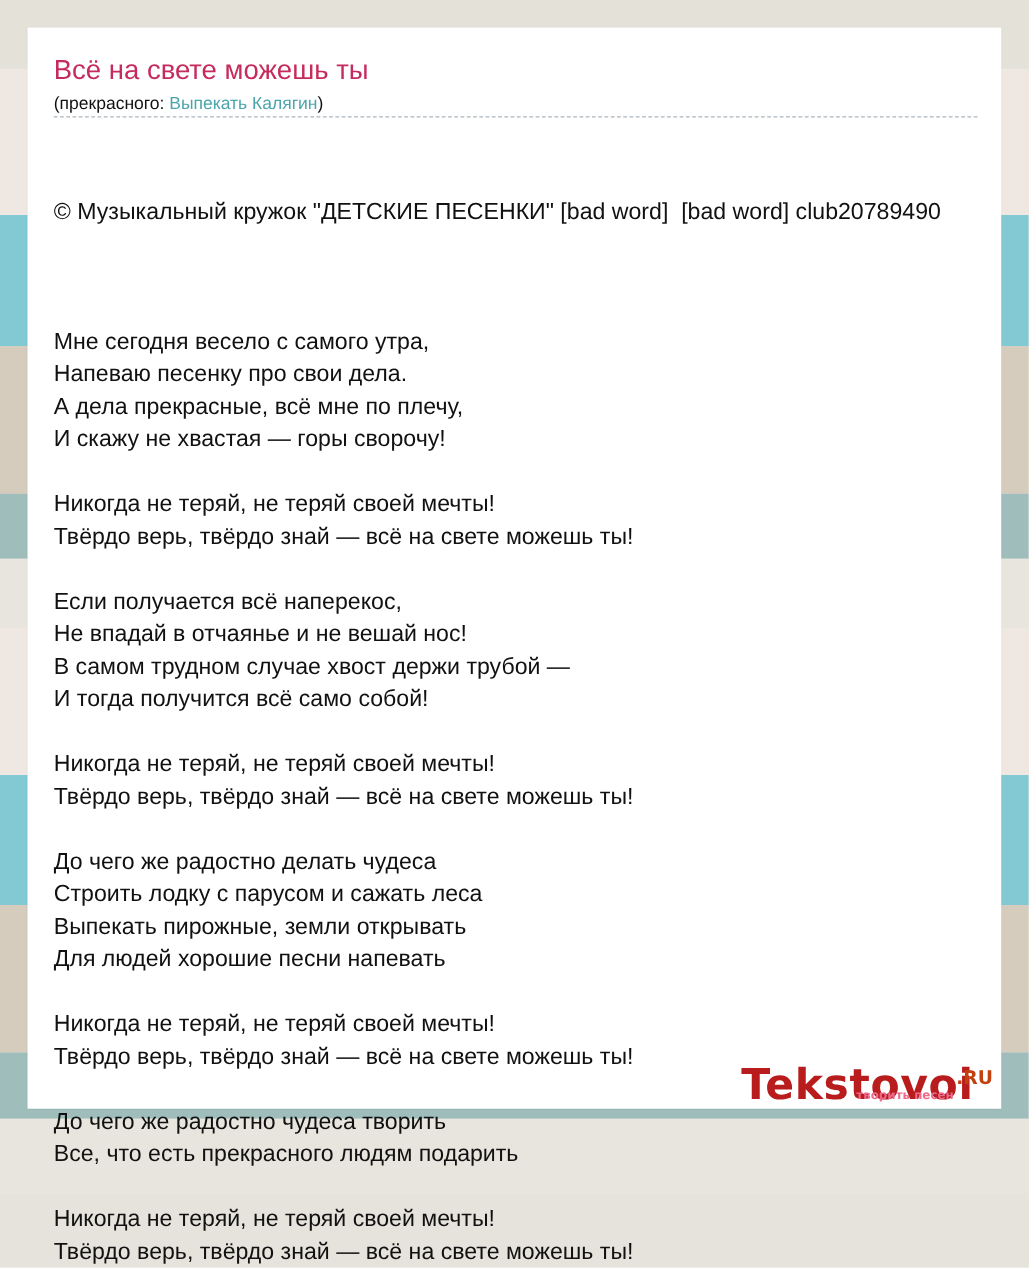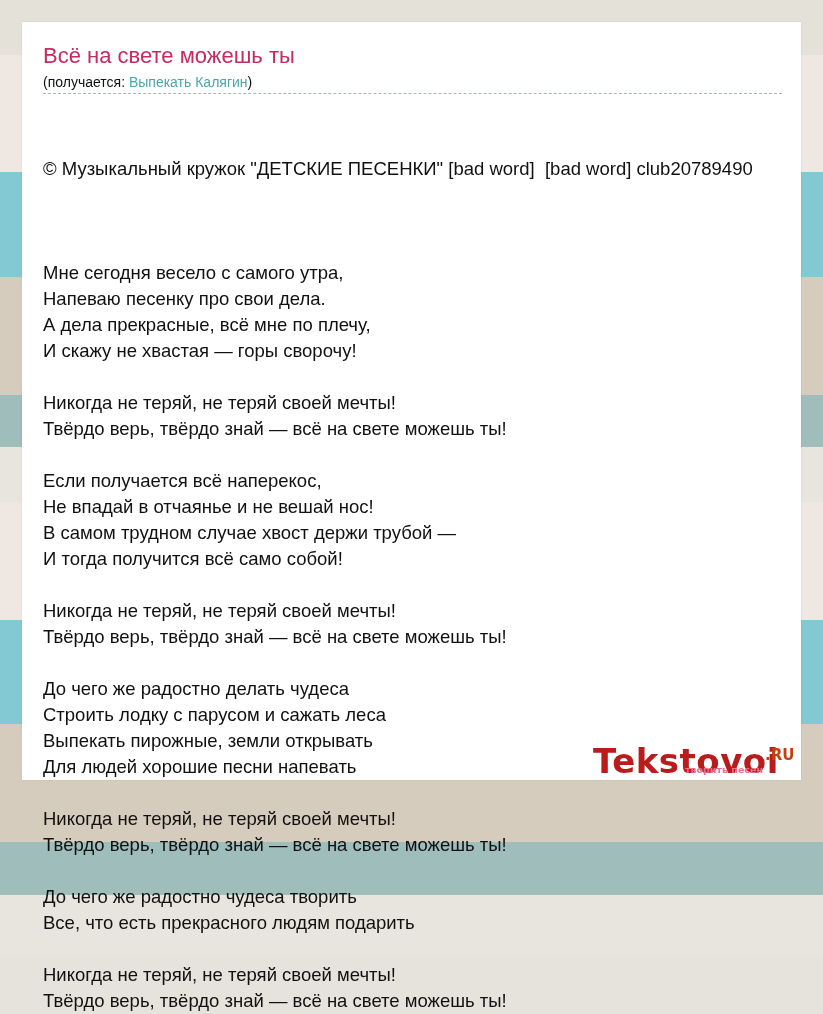--- a/index.html
+++ b/index.html
@@ -10,21 +10,21 @@
     position: relative;
     font-family: "Liberation Sans", sans-serif;
     background: #e4e1d9;
   }
   .bg { position: absolute; left: 0; right: 0; }
   .panel {
     position: absolute;
     left: 22px;
     top: 22px;
     width: 779px;
-    height: 758px;
+    height: 865px;
     background: #ffffff;
     box-shadow: 0 0 2px rgba(0,0,0,0.08);
   }
   .title {
     position: absolute;
     left: 21px;
     top: 20px;
     font-size: 22px;
     color: #c62b5d;
     white-space: nowrap;
@@ -110,21 +110,21 @@
 <div class="bg" style="top:502px;height:118px;background:#efe8e2;"></div>
 <div class="bg" style="top:620px;height:104px;background:#82c9d3;"></div>
 <div class="bg" style="top:724px;height:118px;background:#d6ccbd;"></div>
 <div class="bg" style="top:842px;height:53px;background:#9ebdbb;"></div>
 <div class="bg" style="top:895px;height:60px;background:#e8e5de;"></div>
 <div class="bg" style="top:955px;height:59px;background:#e6e3dc;"></div>
 
 <div class="panel">
   <div class="title">Всё на свете можешь ты</div>
 
-  <div class="artist-line"><span>(получается: </span><a class="artist-link">Выпекать Калягин</a><span>)</span></div>
+  <div class="artist-line"><span>(прекрасного: </span><a class="artist-link">Выпекать Калягин</a><span>)</span></div>
 
   <div class="divider"></div>
 
   <div class="lyrics">
     <div>© Музыкальный кружок "ДЕТСКИЕ ПЕСЕНКИ" [bad word]  [bad word] club20789490</div>
     <div id="lyrics-lines"><div style="height: 26px;"></div><div style="height: 26px;">Мне сегодня весело с самого утра,</div><div style="height: 26px;">Напеваю песенку про свои дела.</div><div style="height: 26px;">А дела прекрасные, всё мне по плечу,</div><div style="height: 26px;">И скажу не хвастая — горы сворочу!</div><div style="height: 26px;"></div><div style="height: 26px;">Никогда не теряй, не теряй своей мечты!</div><div style="height: 26px;">Твёрдо верь, твёрдо знай — всё на свете можешь ты!</div><div style="height: 26px;"></div><div style="height: 26px;">Если получается всё наперекос,</div><div style="height: 26px;">Не впадай в отчаянье и не вешай нос!</div><div style="height: 26px;">В самом трудном случае хвост держи трубой —</div><div style="height: 26px;">И тогда получится всё само собой!</div><div style="height: 26px;"></div><div style="height: 26px;">Никогда не теряй, не теряй своей мечты!</div><div style="height: 26px;">Твёрдо верь, твёрдо знай — всё на свете можешь ты!</div><div style="height: 26px;"></div><div style="height: 26px;">До чего же радостно делать чудеса</div><div style="height: 26px;">Строить лодку с парусом и сажать леса</div><div style="height: 26px;">Выпекать пирожные, земли открывать</div><div style="height: 26px;">Для людей хорошие песни напевать</div><div style="height: 26px;"></div><div style="height: 26px;">Никогда не теряй, не теряй своей мечты!</div><div style="height: 26px;">Твёрдо верь, твёрдо знай — всё на свете можешь ты!</div><div style="height: 26px;"></div><div style="height: 26px;">До чего же радостно чудеса творить</div><div style="height: 26px;">Все, что есть прекрасного людям подарить</div><div style="height: 26px;"></div><div style="height: 26px;">Никогда не теряй, не теряй своей мечты!</div><div style="height: 26px;">Твёрдо верь, твёрдо знай — всё на свете можешь ты!</div></div>
   </div>
 
   <div class="logo">
     <span class="logo-main">Tekstovoi</span>

